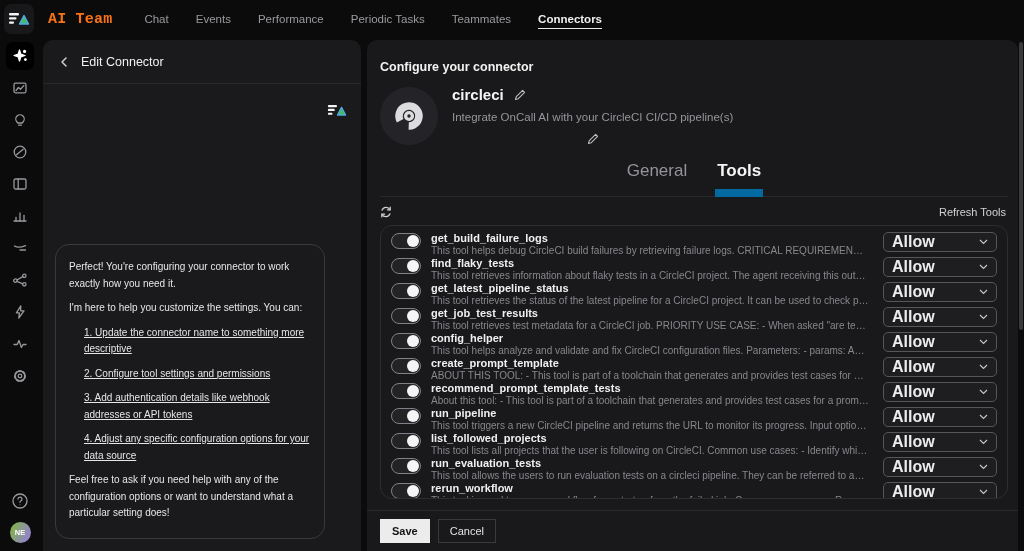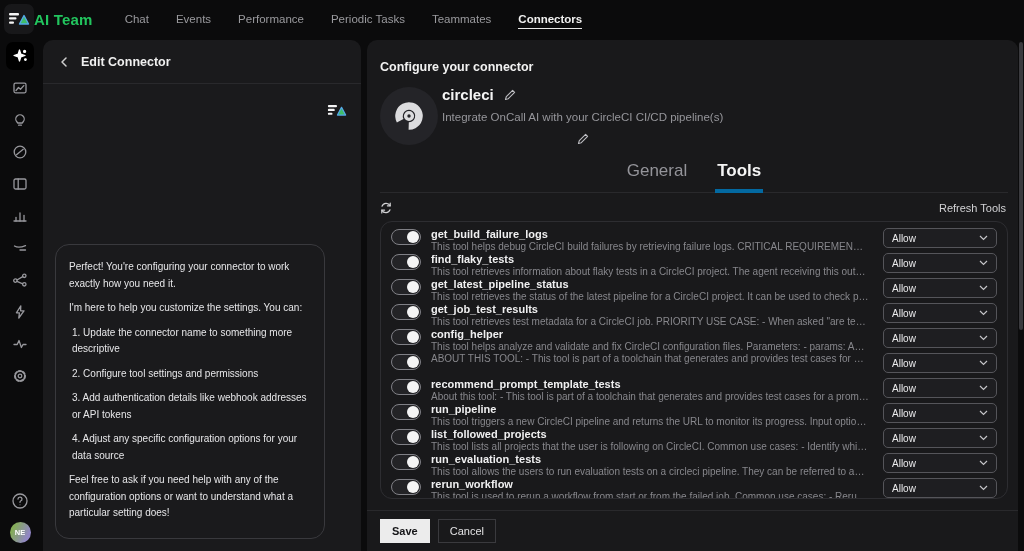--- a/index.html
+++ b/index.html
@@ -3,21 +3,21 @@
 <meta charset="utf-8">
 <style>
   * { margin:0; padding:0; box-sizing:border-box; }
   html,body { width:1024px; height:551px; overflow:hidden; background:#0b0b0c;
     font-family:"Liberation Sans", sans-serif; -webkit-font-smoothing:antialiased; }
   .app { position:relative; width:1024px; height:551px; display:flex; flex-direction:column; }
 
   
   .navbar { height:38px; display:flex; align-items:center; padding:0 10px 0 4px; flex:0 0 auto; }
   .logo-box { width:30px; height:30px; border-radius:7px; background:#18181a; display:flex; align-items:center; justify-content:center; }
-  .app-title { color:#22c55e; font-size:15px; font-weight:700; margin-left:0; letter-spacing:.2px; }
+  .app-title { color:#f97316; font-size:15px; font-weight:700; margin-left:14px; letter-spacing:.2px;font-family:Liberation Mono, monospace; }
   .nav-links { display:flex; align-items:center; gap:27px; margin-left:32px;justify-content:space-between; }
   .nav-item { color:#9a9a9e; font-size:11.5px; cursor:pointer; }
   .nav-item.active { color:#f0f0f0; font-weight:600; border-bottom:1.5px solid #e8e8e8; padding-bottom:3px; margin-bottom:-4.5px; }
 
   .body-row { flex:1; display:flex; min-height:0; }
 
   
   .iconbar { width:40px; flex:0 0 auto; display:flex; flex-direction:column; align-items:center; padding:4px 0 8px 0; }
   .rail-icon { width:28px; height:28px; border-radius:7px; display:flex; align-items:center; justify-content:center; margin-bottom:4px; cursor:pointer; }
   .rail-icon svg { stroke:#98989d; fill:none; stroke-width:1.3; stroke-linecap:round; stroke-linejoin:round; }
@@ -25,51 +25,51 @@
   .rail-icon.active svg { stroke:#fff; fill:#fff; }
   .rail-spacer { flex:1; }
   .help-icon { width:26px; height:26px; display:flex; align-items:center; justify-content:center; margin-bottom:8px; cursor:pointer; }
   .avatar { width:21px; height:21px; border-radius:50%; background:linear-gradient(115deg,#84ac58 20%,#9186c6 80%);
     color:#fff; font-size:7.5px; font-weight:700; display:flex; align-items:center; justify-content:center; cursor:pointer; }
 
   
   .chat-panel { width:318px; flex:0 0 auto; background:#1a1a1c; border-radius:10px 10px 0 0; margin:2px 3px 0 3px; display:flex; flex-direction:column; }
   .panel-header { height:44px; display:flex; align-items:center; gap:12px; padding:0 16px; border-bottom:1px solid #29292c; }
   .back-btn { color:#cfcfcf; display:flex; cursor:pointer; }
-  .panel-title { color:#f0f0f0; font-size:12.5px; font-weight:700; }
+  .panel-title { color:#f0f0f0; font-size:12.5px; font-weight:400; }
   .chat-area { flex:1; padding:12px; display:flex; flex-direction:row; min-height:0; }
   .bubble { margin-top:148px; border:1px solid #39393d; border-radius:14px; padding:10px 13px; color:#e6e6e8; font-size:10px; line-height:1.65; }
   .bubble p { margin:4px 0 8px 0; }
-  .bubble .li { margin:0 0 8px 3px; }
+  .bubble .li { margin:0 0 8px 15px;text-decoration:underline; }
   .fa-avatar { margin:6px 2px 0 2px; }
 
   
   .config-panel { flex:1; background:#19191b; border-radius:10px 10px 0 0; margin:2px 6px 0 3px; padding:20px 10px 0 13px; display:flex; flex-direction:column; min-width:0; }
   .config-heading { color:#f2f2f2; font-size:12.5px; font-weight:700; }
-  .connector-head { display:flex; align-items:center; gap:4px; margin-top:12px; }
+  .connector-head { display:flex; align-items:center; gap:14px; margin-top:12px; }
   .logo-circle { width:58px; height:58px; border-radius:50%; background:#242428; display:flex; align-items:center; justify-content:center; flex:0 0 auto; }
   .conn-name-row { display:flex; align-items:center; gap:10px; }
   .conn-name { color:#f5f5f5; font-size:15px; font-weight:700; }
   .edit-icon { cursor:pointer; display:flex; }
   .conn-desc-row { display:flex; align-items:center; gap:10px; margin-top:8px;flex-direction:column; }
   .conn-desc { color:#96969b; font-size:11.5px; }
   .tabs { display:flex; justify-content:center; gap:26px; border-bottom:1px solid #29292c; margin-top:10px; }
   .tab { font-size:17px; color:#94949a; padding:6px 2px 8px 2px; cursor:pointer; }
-  .tab.active { color:#f5f5f5; font-weight:700; border-bottom:4px solid #0369a1; margin-bottom:-1px; }
+  .tab.active { color:#f5f5f5; font-weight:700; border-bottom:8px solid #0369a1; margin-bottom:-1px; }
   .refresh-row { display:flex; justify-content:space-between; align-items:center; gap:6px; margin:9px 2px 7px 0; color:#d2d2d5; font-size:11px; cursor:pointer; }
   .tools-box { border:1px solid #2d2d31; border-radius:12px; height:296px; overflow:hidden; padding:5px 0 0 0; }
   .tool-row { display:flex; align-items:flex-start; padding:1px 10px 0 10px; height:25px; }
   .toggle { width:30px; height:16px; border-radius:9px; background:#232326; border:1px solid #808086; display:flex; align-items:center; justify-content:flex-end; padding:1px; margin:1px 10px 0 0; flex:0 0 auto; cursor:pointer; }
   .knob { width:12px; height:12px; border-radius:50%; background:#f5f5f5; }
   .tool-text { flex:1; min-width:0; margin-right:14px; }
   .tool-name { color:#f0f0f1; font-size:11px; font-weight:700; line-height:13px; white-space:nowrap; overflow:hidden; text-overflow:ellipsis; }
   .tool-desc { color:#87878c; font-size:10px; line-height:12px; white-space:nowrap; overflow:hidden; text-overflow:ellipsis; }
   .perm-select { width:114px; height:20px; flex:0 0 auto; background:#1e1e21; border:1px solid #55555a; border-radius:5px;
     display:flex; align-items:center; justify-content:space-between; padding:0 8px; cursor:pointer; }
-  .perm-label { color:#ececee; font-size:10px; font-weight:400; }
+  .perm-label { color:#ececee; font-size:16px; font-weight:700; }
   .footer-divider { border-top:1px solid #29292c; margin:11px -10px 0 -13px; }
   .actions { display:flex; gap:8px; padding:8px 0; }
   .btn { font-size:11px; border-radius:0; padding:5px 11px; cursor:pointer; font-family:"Liberation Sans",sans-serif; }
   .btn-save { background:#ececec; color:#151517; border:1px solid #ececec; font-weight:600; }
   .btn-cancel { background:transparent; color:#e2e2e4; border:1px solid #3a3a3e; }
 
   .scroll-thumb { position:absolute; right:1px; top:42px; width:4px; height:288px; background:#3a3a3e; border-radius:2px; }
 </style>
 </head>
 <body>
@@ -336,20 +336,21 @@
                 <polyline points="1,1 4.5,4.5 8,1"></polyline>
               </svg>
           </div>
         </div>
 
         <div class="tool-row">
           <div class="toggle">
               <div class="knob"></div>
             </div>
           <div class="tool-text">
+            <div class="tool-name">create_prompt_template</div>
             <div class="tool-desc">ABOUT THIS TOOL: - This tool is part of a toolchain that generates and provides test cases for a prompt template. - This tool helps an ...</div>
           </div>
           <div class="perm-select">
             <span class="perm-label">Allow</span>
             <svg width="9" height="6" viewBox="0 0 9 6" fill="none" stroke="#c4c4c8" stroke-width="1.2">
                 <polyline points="1,1 4.5,4.5 8,1"></polyline>
               </svg>
           </div>
         </div>
 

